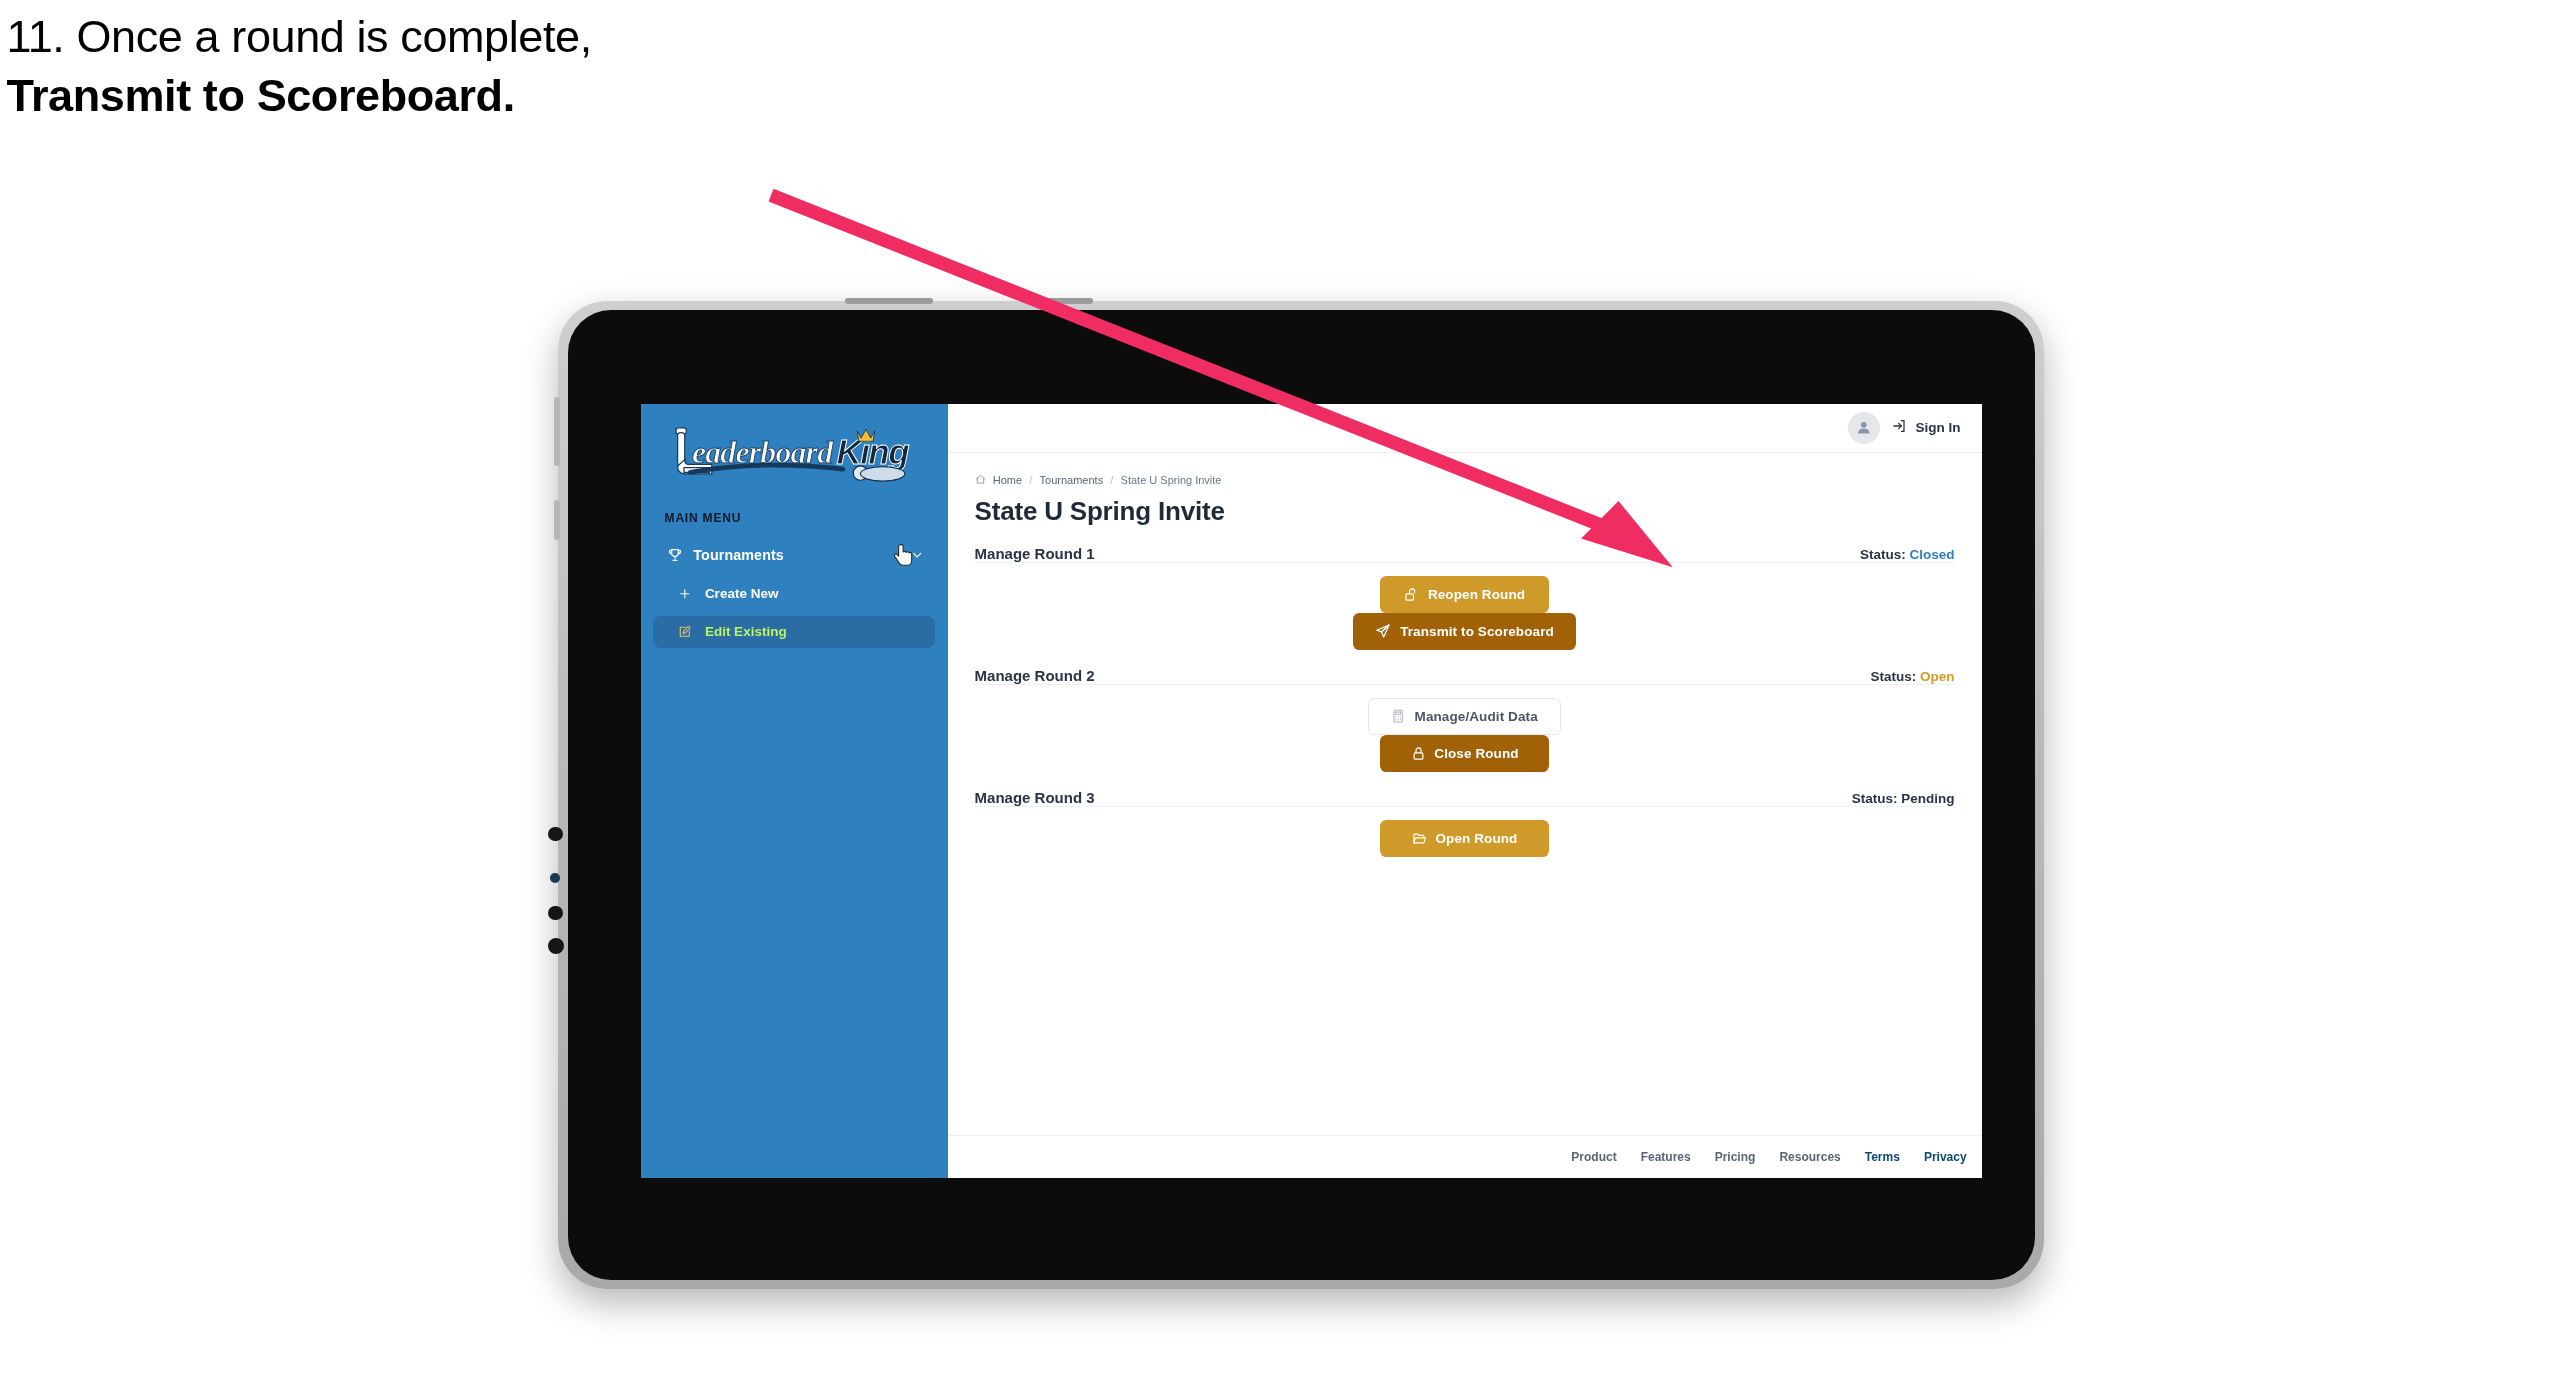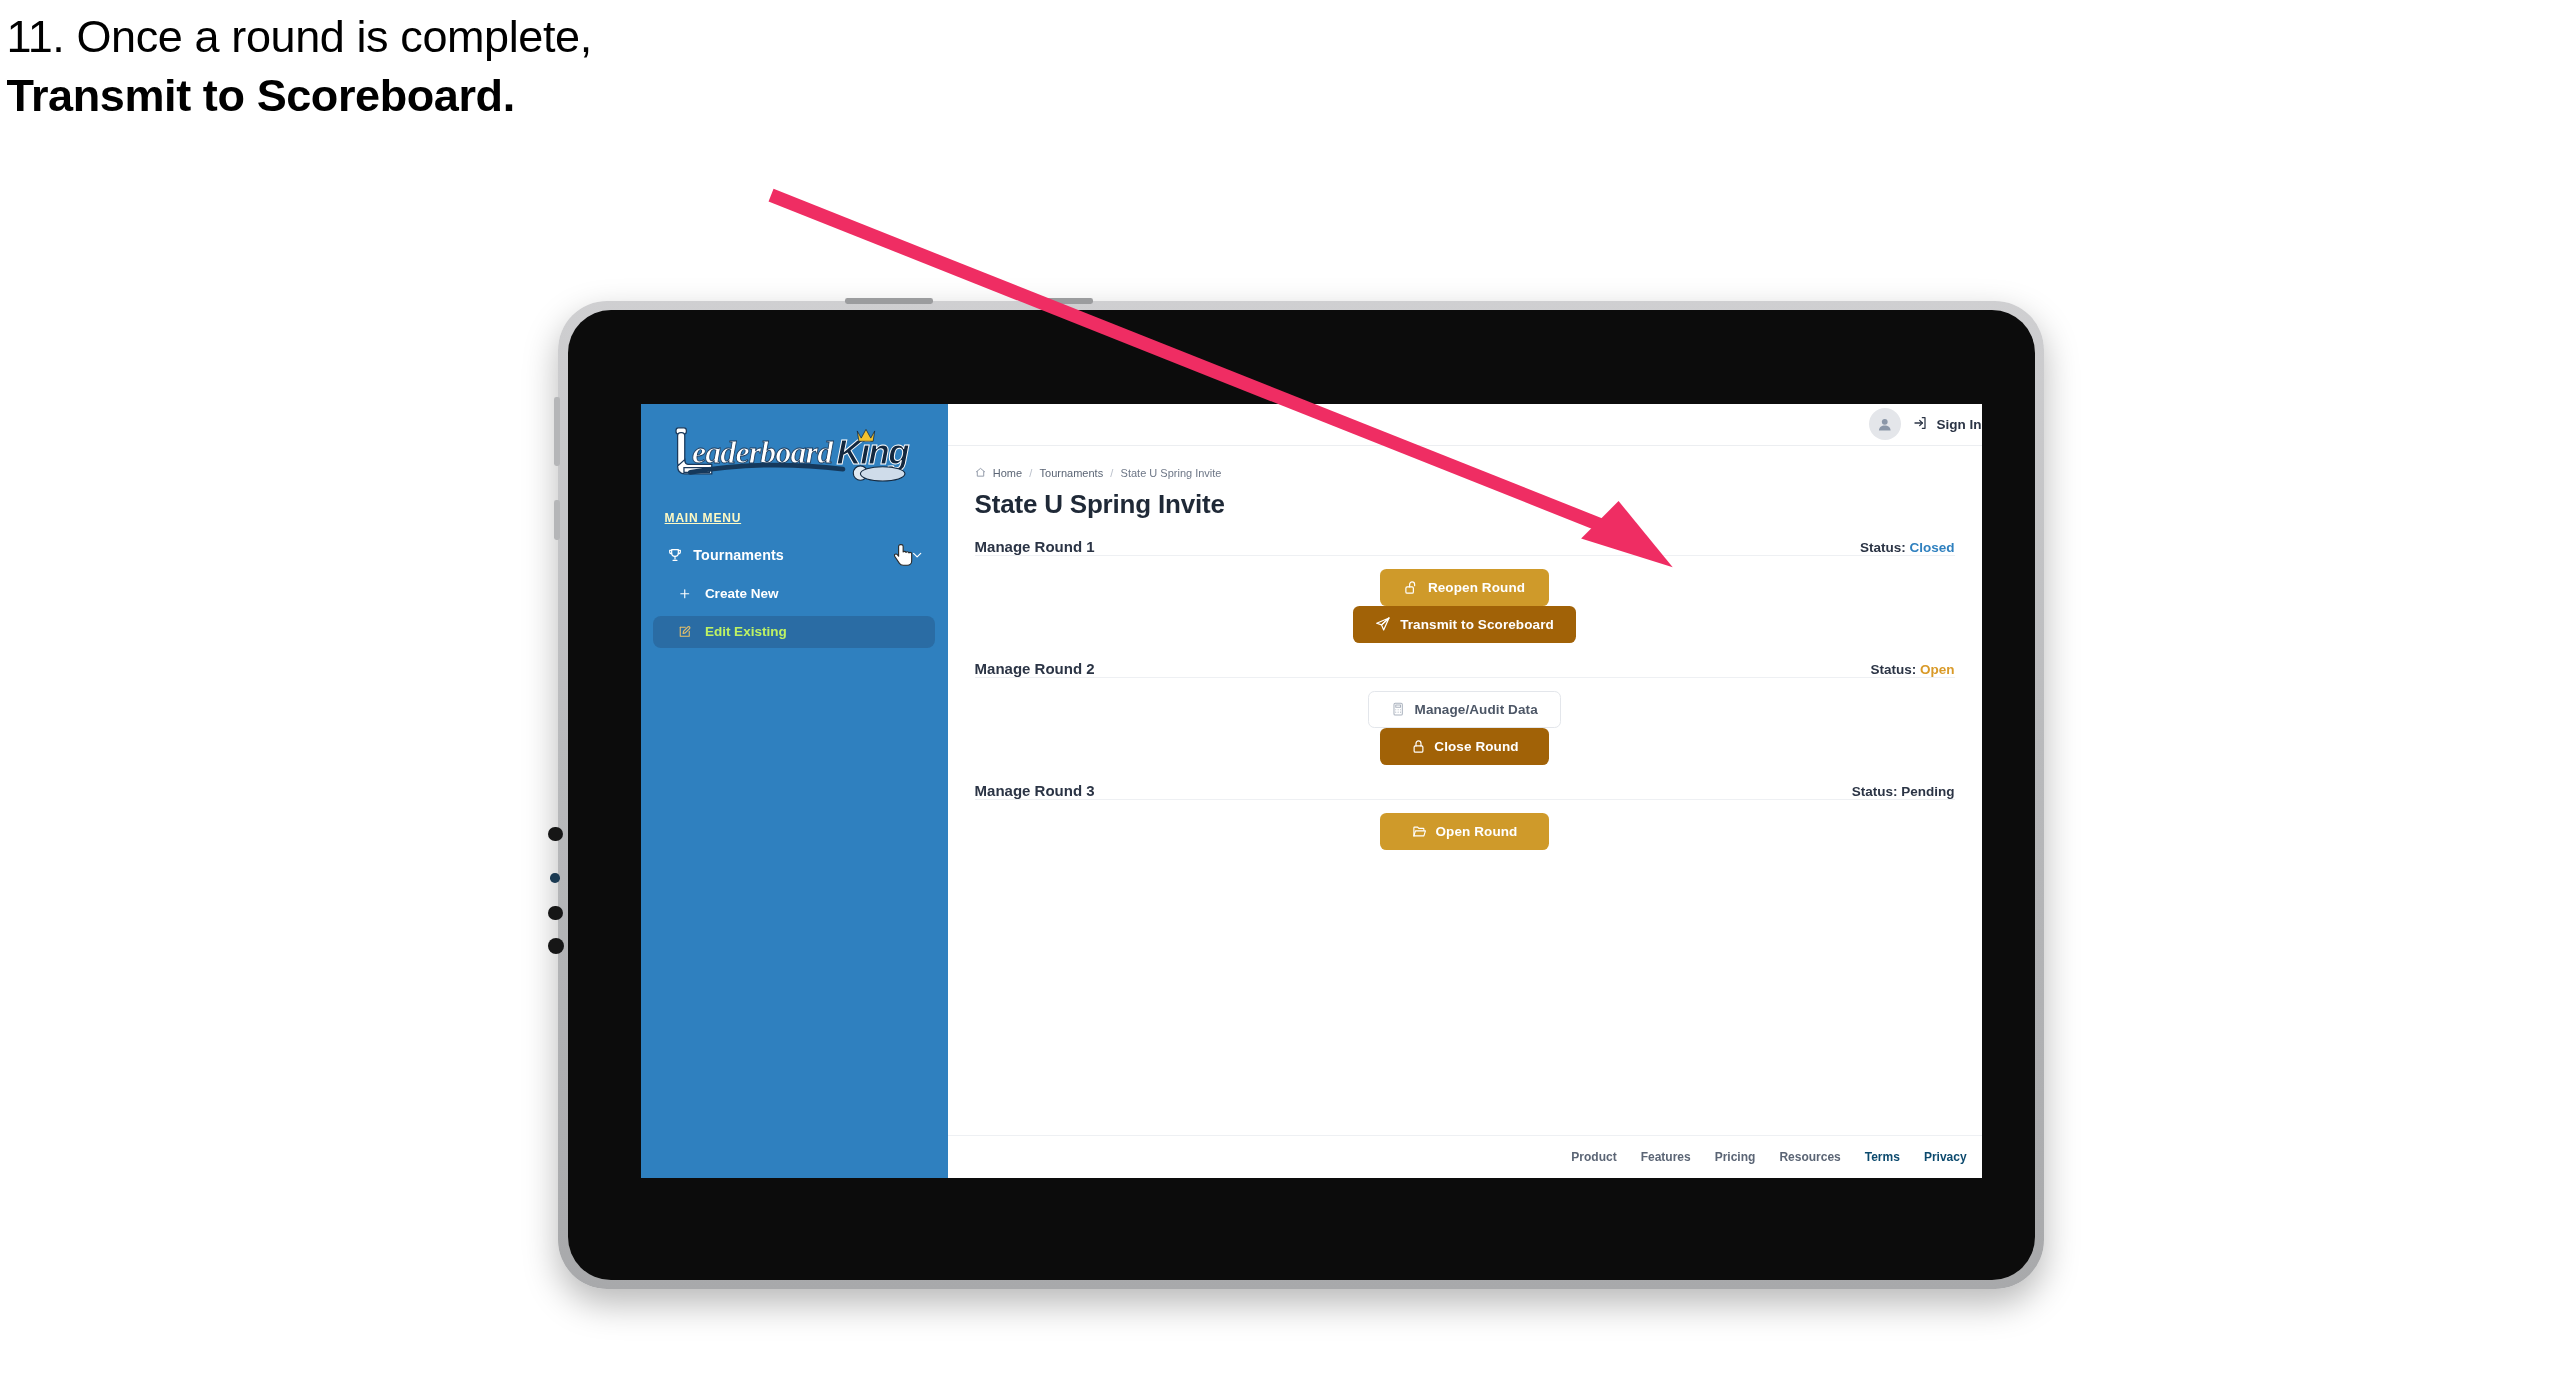--- a/index.html
+++ b/index.html
@@ -70,22 +70,21 @@
     background:#2f80bf;
     position:relative;
   }
   .logo-wrap { padding: 19px 0 0 22px; }
   .logo { position:relative; width: 247px; height: 61px; }
   .logo svg { display:block; }
 
   .main-menu-label {
     margin: 27px 0 0 24px;
     font-size: 12px; font-weight: 700; letter-spacing: 0.8px;
-    color: #fef9c3;
-    text-decoration: underline;
+    color: #0f172a;
   }
   .nav-group { margin-top: 14.3px; }
   .nav-item {
     display:flex; align-items:center;
     height: 32px; margin: 0 12.7px; padding: 0 11px;
     border-radius: 6.4px;
     color:#ffffff; font-size: 14.3px; font-weight: 700;
     letter-spacing: 0.1px;
   }
   .nav-item .ico { width:21px; height:17.5px; display:flex; align-items:center; justify-content:center; margin-right:8px; }
@@ -96,23 +95,23 @@
     border-radius: 8px;
     font-size: 13.5px; font-weight: 700; color:#ffffff;
   }
   .nav-sub .ico { width:21px; height:16px; display:flex; align-items:center; justify-content:center; margin-right:9.6px; }
   .nav-sub.active { background:#2a6ca4; color:#bef264; }
   .nav-sub.active .ico svg { stroke:#e8c16a; }
 
   
   .main { flex:1; display:flex; flex-direction:column; background:#fff; position:relative; }
   .topbar {
-    height: 42px; border-bottom:0.8px solid #eceef1;
+    height: 49px; border-bottom:0.8px solid #eceef1;
     display:flex; align-items:center; justify-content:flex-end;
-    gap: 12.7px;
+    padding-right: 21px; gap: 12.7px;
   }
   .avatar {
     width:32px; height:32px; border-radius:50%;
     background:#e4e6ea; display:flex; align-items:center; justify-content:center;
   }
   .signin { display:flex; align-items:center; gap:7.2px; font-size:13.5px; font-weight:700; color:#2b3445; }
 
   .content { padding: 21px 27px 0 27px; flex:1; }
 
   .breadcrumb { display:flex; align-items:center; gap:7.2px; font-size:11px; color:#6e7787; }

